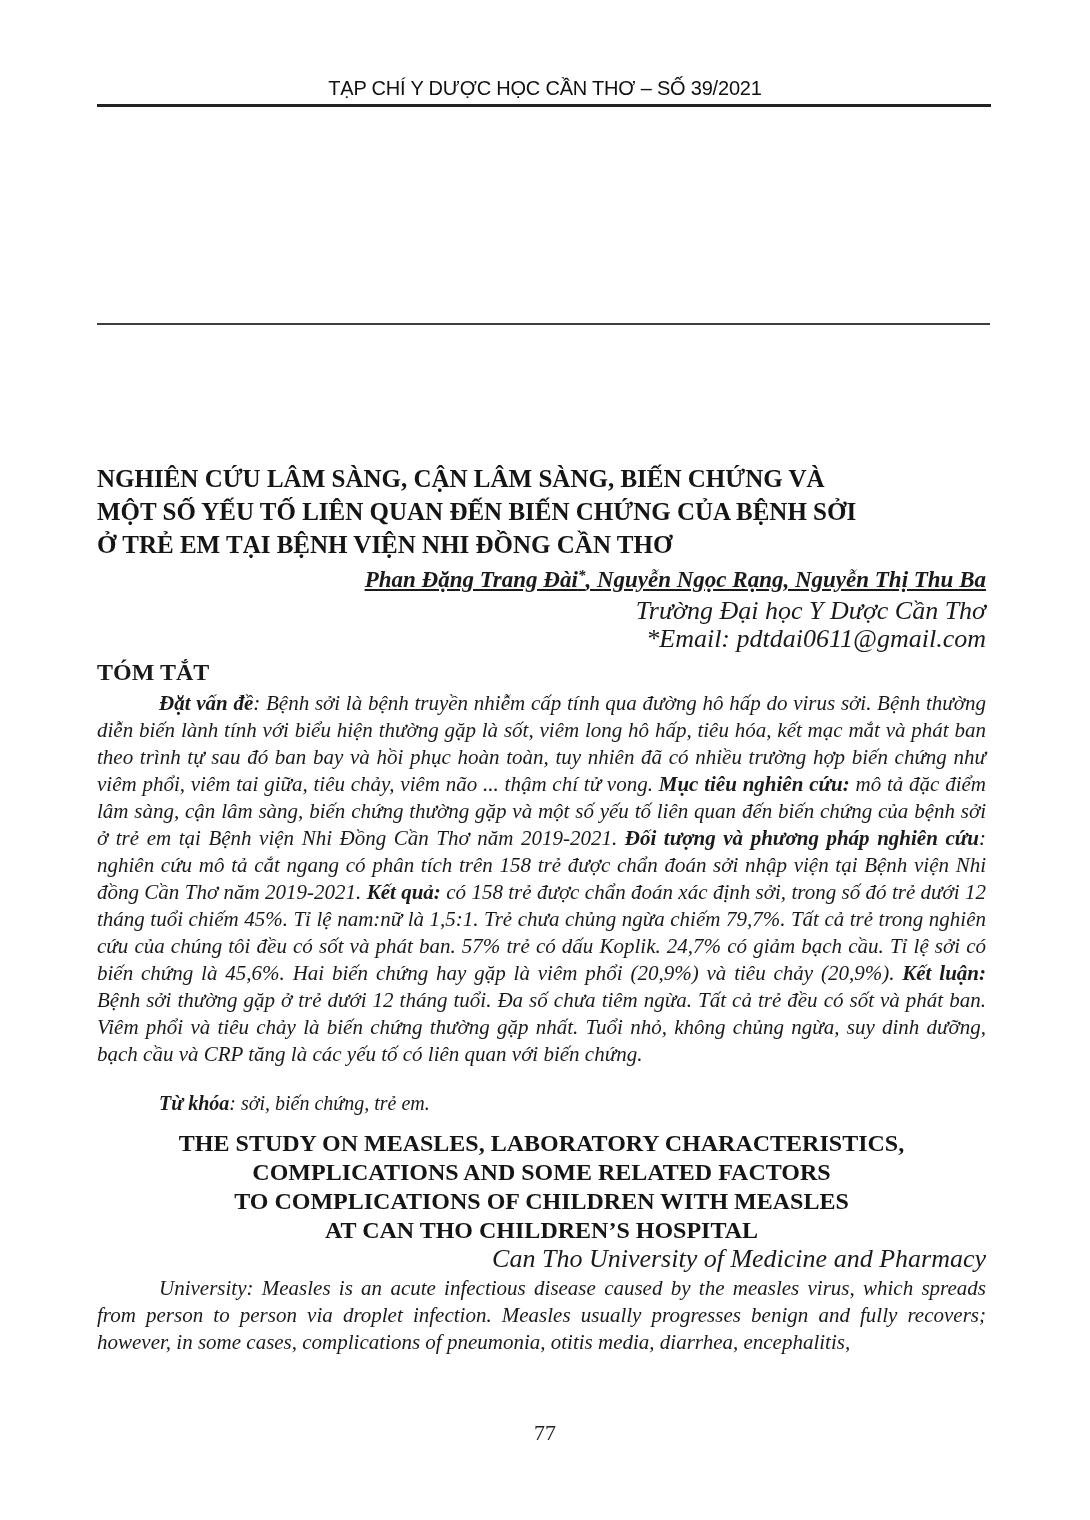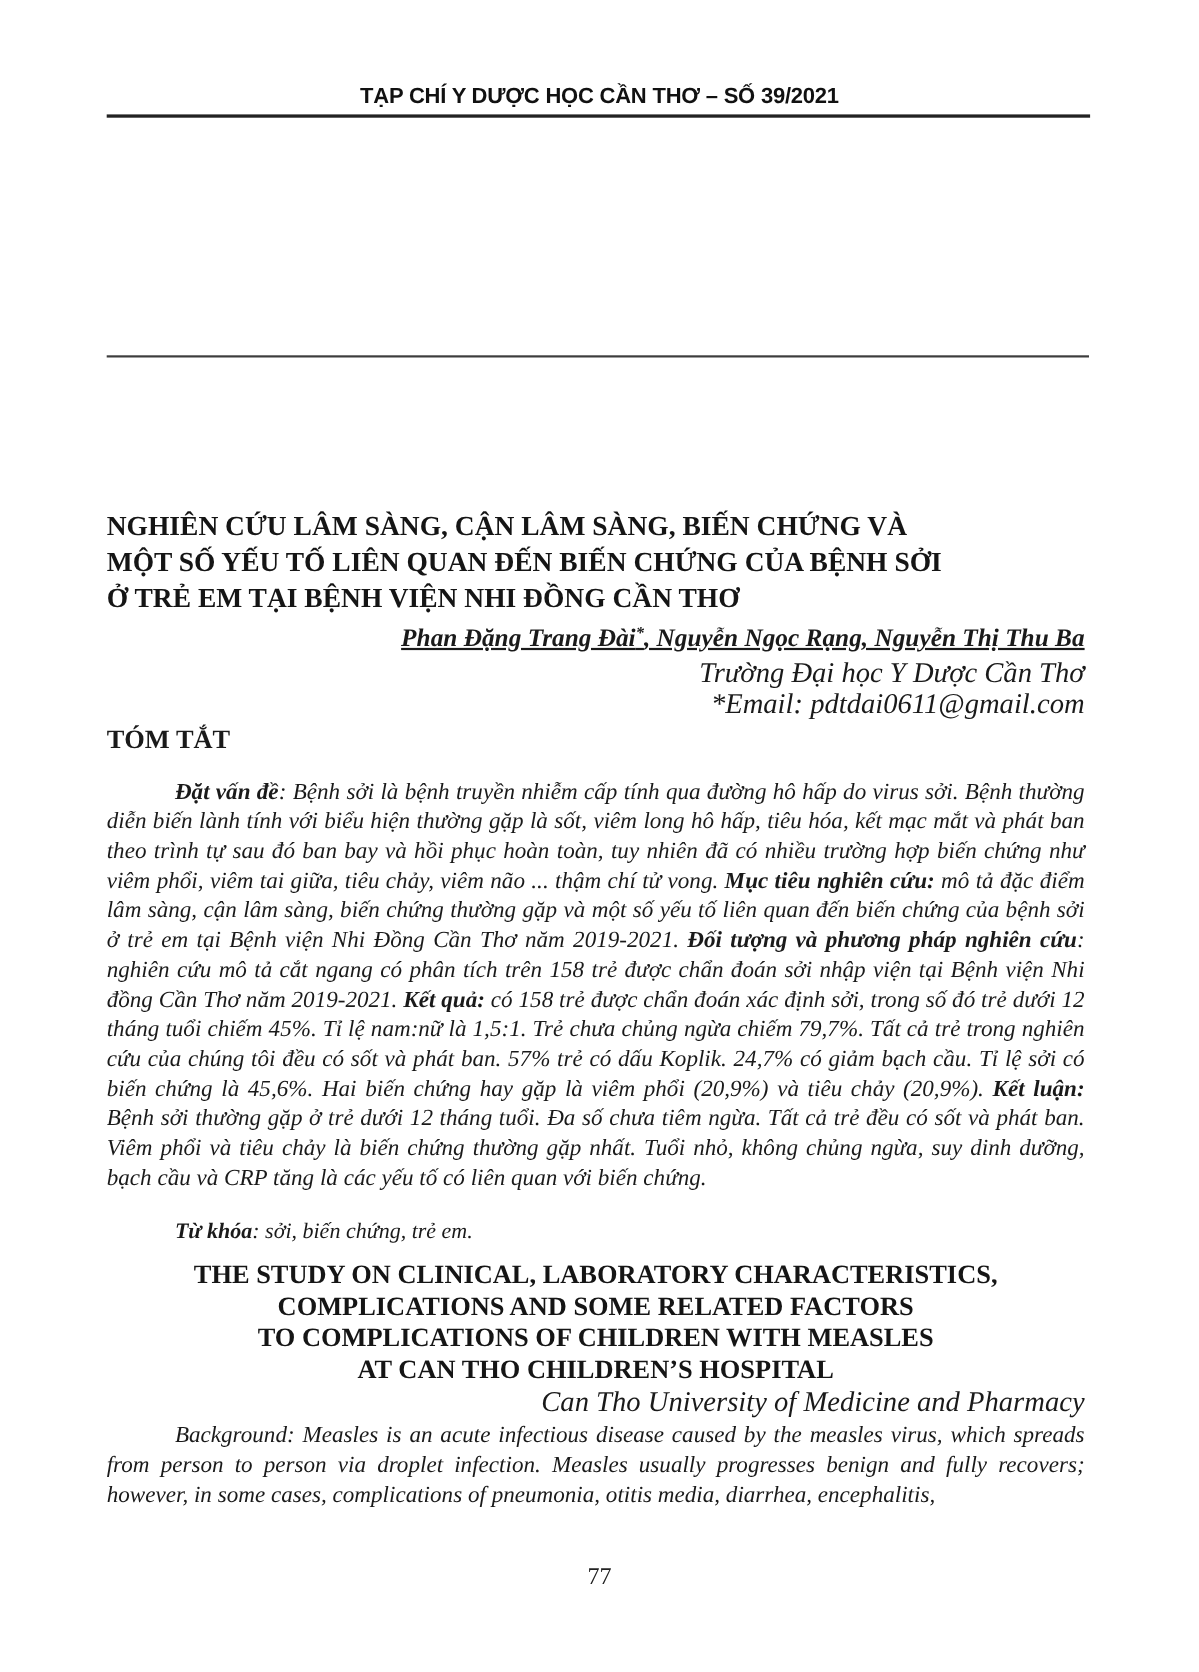--- a/index.html
+++ b/index.html
@@ -10,21 +10,21 @@
     margin: 0 auto;
     background: #ffffff;
     overflow: hidden;
     color: #1a1a1a;
     font-family: "Liberation Serif", "DejaVu Serif", serif;
   }
   .journal-header {
     padding-top: 77px;
     text-align: center;
     font-family: "Liberation Sans", "DejaVu Sans", sans-serif;
-    font-weight: bold;
+    font-weight: normal;
     font-size: 20px;
     line-height: 22px;
     letter-spacing: -0.2px;
     color: #111;
   }
   .rule-thick {
     border: 0;
     border-top: 3px solid #222;
     margin: 5px 99px 0 97px;
   }
@@ -62,21 +62,21 @@
     font-size: 26px;
     line-height: 28px;
   }
   .h-section {
     font-weight: bold;
     font-size: 24px;
     line-height: 30px;
     margin-top: 4px;
   }
   .abstract {
-    margin-top: 18px;
+    margin-top: 3px;
     font-style: italic;
     font-size: 21px;
     line-height: 27px;
     text-align: justify;
     text-indent: 62px;
   }
   .abstract .b, .keywords .b { font-weight: bold; }
   .keywords {
     font-style: italic;
     font-size: 20px;
@@ -141,27 +141,27 @@
     <div class="line-right">*Email: pdtdai0611@gmail.com</div>
 
     <div class="h-section">TÓM TẮT</div>
 
     <p class="abstract"><span class="b">Đặt vấn đề</span><span>: Bệnh sởi là bệnh truyền nhiễm cấp tính qua đường hô hấp do virus sởi. Bệnh thường diễn biến lành tính với biểu hiện thường gặp là sốt, viêm long hô hấp, tiêu hóa, kết mạc mắt và phát ban theo trình tự sau đó ban bay và hồi phục hoàn toàn, tuy nhiên đã có nhiều trường hợp biến chứng như viêm phổi, viêm tai giữa, tiêu chảy, viêm não ... thậm chí tử vong. </span><span class="b">Mục tiêu nghiên cứu:</span><span> mô tả đặc điểm lâm sàng, cận lâm sàng, biến chứng thường gặp và một số yếu tố liên quan đến biến chứng của bệnh sởi ở trẻ em tại Bệnh viện Nhi Đồng Cần Thơ năm 2019-2021. </span><span class="b">Đối tượng và phương pháp nghiên cứu</span><span>: nghiên cứu mô tả cắt ngang có phân tích trên 158 trẻ được chẩn đoán sởi nhập viện tại Bệnh viện Nhi đồng Cần Thơ năm 2019-2021. </span><span class="b">Kết quả:</span><span> có 158 trẻ được chẩn đoán xác định sởi, trong số đó trẻ dưới 12 tháng tuổi chiếm 45%. Tỉ lệ nam:nữ là 1,5:1. Trẻ chưa chủng ngừa chiếm 79,7%. Tất cả trẻ trong nghiên cứu của chúng tôi đều có sốt và phát ban. 57% trẻ có dấu Koplik. 24,7% có giảm bạch cầu. Tỉ lệ sởi có biến chứng là 45,6%. Hai biến chứng hay gặp là viêm phổi (20,9%) và tiêu chảy (20,9%). </span><span class="b">Kết luận:</span><span> Bệnh sởi thường gặp ở trẻ dưới 12 tháng tuổi. Đa số chưa tiêm ngừa. Tất cả trẻ đều có sốt và phát ban. Viêm phổi và tiêu chảy là biến chứng thường gặp nhất. Tuổi nhỏ, không chủng ngừa, suy dinh dưỡng, bạch cầu và CRP tăng là các yếu tố có liên quan với biến chứng.</span></p>
 
     <div class="keywords"><span class="b">Từ khóa</span><span>: sởi, biến chứng, trẻ em.</span></div>
 
 
     <div class="en-title">
-      <div>THE STUDY ON CLINICAL, LABORATORY CHARACTERISTICS,</div>
+      <div>THE STUDY ON MEASLES, LABORATORY CHARACTERISTICS,</div>
       <div>COMPLICATIONS AND SOME RELATED FACTORS</div>
       <div>TO COMPLICATIONS OF CHILDREN WITH MEASLES</div>
       <div>AT CAN THO CHILDREN’S HOSPITAL</div>
     </div>
 
     <div class="line-right">Can Tho University of Medicine and Pharmacy</div>
 
-    <p class="background"><span class="b">Background:</span><span> Measles is an acute infectious disease caused by the measles virus, which spreads from person to person via droplet infection. Measles usually progresses benign and fully recovers; however, in some cases, complications of pneumonia, otitis media, diarrhea, encephalitis,</span></p>
+    <p class="background"><span class="b">University:</span><span> Measles is an acute infectious disease caused by the measles virus, which spreads from person to person via droplet infection. Measles usually progresses benign and fully recovers; however, in some cases, complications of pneumonia, otitis media, diarrhea, encephalitis,</span></p>
 
   </div>
 
   <div class="page-number">77</div>
 
 </div>
 
 </body></html>

